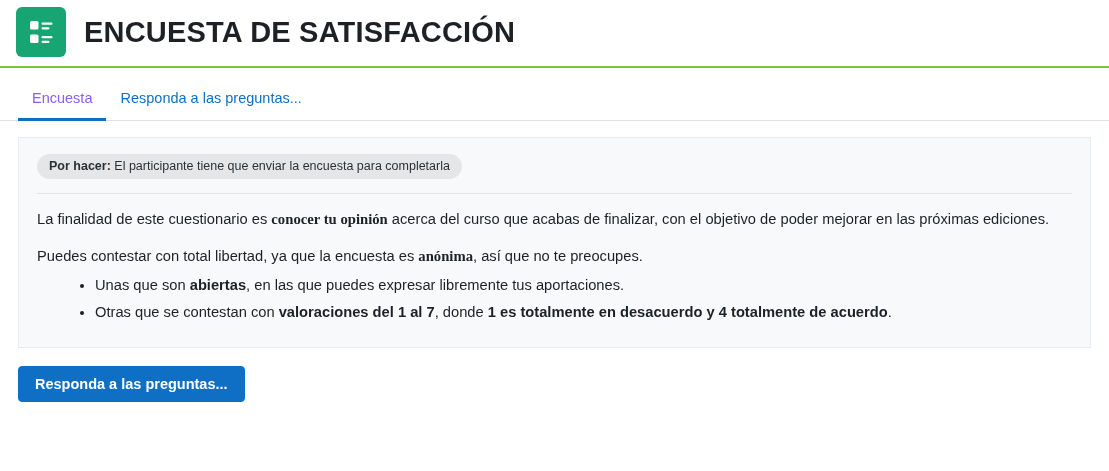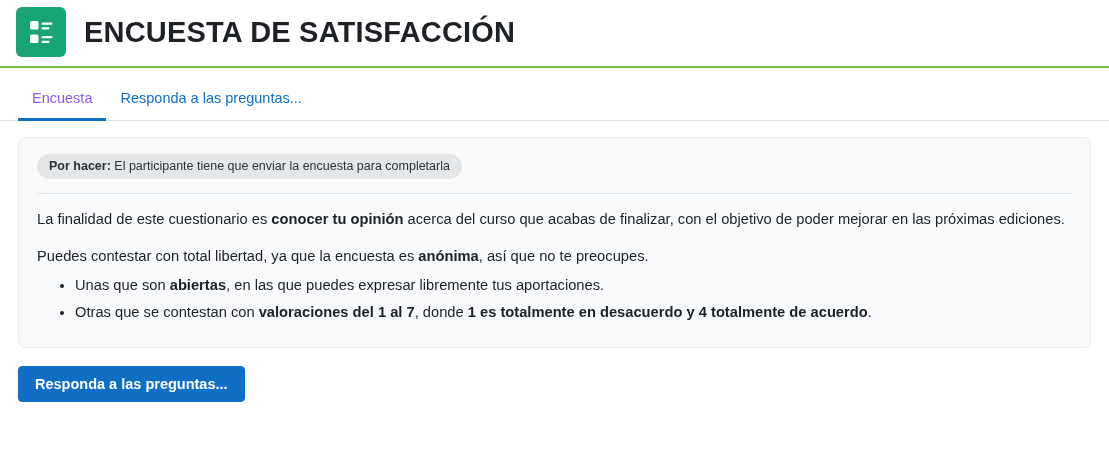--- a/index.html
+++ b/index.html
@@ -77,21 +77,21 @@
   }
 
   
   .content-wrap {
     padding: 16px 18px 0 18px;
     box-sizing: border-box;
   }
   .card {
     background: #f8f9fa;
     border: 1px solid #e9ecef;
-    border-radius: 7px;
+    border-radius: 0;
     padding: 16px 18px 20px 18px;
     box-sizing: border-box;
   }
 
   .todo-badge {
     display: inline-block;
     background: #e4e6e8;
     border-radius: 13px;
     padding: 5px 12px 6px 12px;
     font-size: 12.5px;
@@ -106,29 +106,29 @@
     margin: 0 0 15px 0;
   }
 
   .para {
     font-size: 14.7px;
     line-height: 1.45;
     margin: 0 0 16px 0;
     color: #1d2125;
   }
   .para:last-of-type { margin-bottom: 0; }
-  .para b { font-weight: bold; }
+  .para b { font-weight: bold; font-family: Liberation Serif, serif; }
 
   .intro-list {
     margin: 6px 0 0 0;
     padding-left: 38px;
     font-size: 14.7px;
     line-height: 1.5;
   }
-  .intro-list li { margin-bottom: 5px; }
+  .intro-list li { margin-bottom: 5px; margin-left: 20px; }
   .intro-list li:last-child { margin-bottom: 0; }
   .intro-list b { font-weight: bold; }
 
   .list-block { margin-bottom: 4px; }
 
   
   .btn-row {
     padding: 18px 18px 0 18px;
   }
   .btn-primary {

